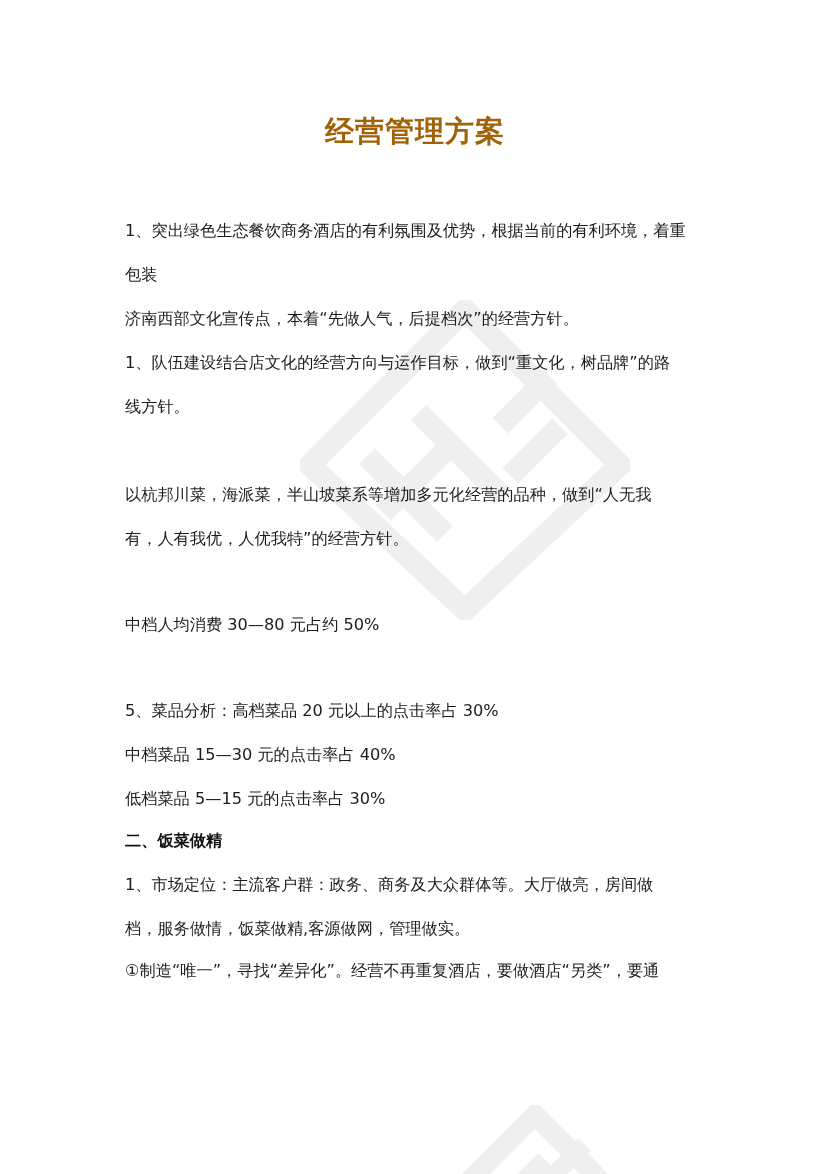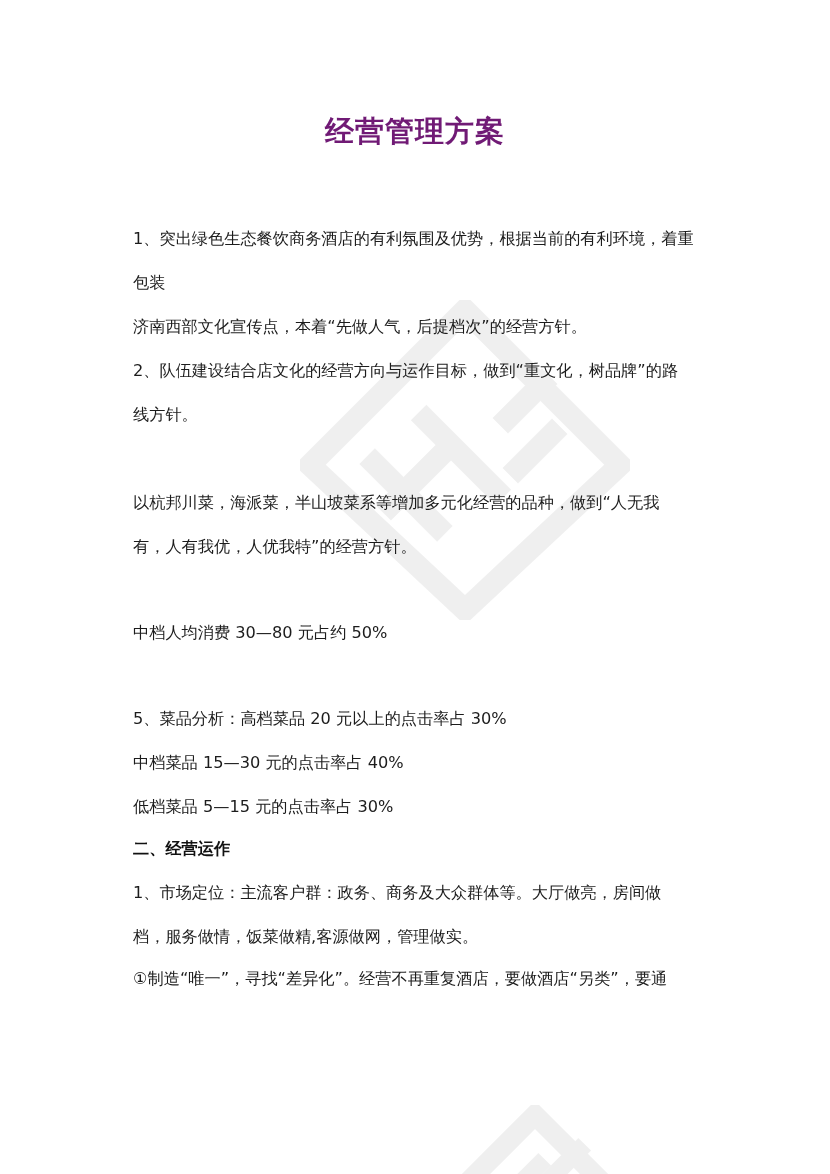--- a/index.html
+++ b/index.html
@@ -31,31 +31,31 @@
     .title {
       position: absolute;
       left: 0;
       width: 830px;
       top: 112px;
       text-align: center;
       font-family: "DejaVu Serif", "Liberation Serif", serif;
       font-weight: bold;
       font-size: 29px;
       letter-spacing: 1px;
-      color: #701a75;
+      color: #a16207;
       margin: 0;
     }
     .line {
       position: absolute;
       left: 125px;
       font-size: 16.2px;
       line-height: 22px;
       white-space: nowrap;
       color: #1c1c1c;
-      margin: 8px;
+      margin: 0;
     }
     .heading {
       font-weight: bold;
       color: #111111;
     }
   </style>
 </head>
 <body>
 
 <div class="page">
@@ -81,26 +81,26 @@
       <rect x="80" y="70" width="70" height="18" transform="rotate(-45 115 79)"></rect>
       <rect x="120" y="55" width="70" height="18" transform="rotate(-45 155 64)"></rect>
     </g>
   </svg>
 
   <h1 class="title">经营管理方案</h1>
 
   <p class="line" style="top:220px">1、突出绿色生态餐饮商务酒店的有利氛围及优势，根据当前的有利环境，着重</p>
   <p class="line" style="top:264px">包装</p>
   <p class="line" style="top:308px">济南西部文化宣传点，本着“先做人气，后提档次”的经营方针。</p>
-  <p class="line" style="top:352px">2、队伍建设结合店文化的经营方向与运作目标，做到“重文化，树品牌”的路</p>
+  <p class="line" style="top:352px">1、队伍建设结合店文化的经营方向与运作目标，做到“重文化，树品牌”的路</p>
   <p class="line" style="top:396px">线方针。</p>
   <p class="line" style="top:484px">以杭邦川菜，海派菜，半山坡菜系等增加多元化经营的品种，做到“人无我</p>
   <p class="line" style="top:528px">有，人有我优，人优我特”的经营方针。</p>
   <p class="line" style="top:614px">中档人均消费 30—80 元占约 50%</p>
   <p class="line" style="top:700px">5、菜品分析：高档菜品 20 元以上的点击率占 30%</p>
   <p class="line" style="top:744px">中档菜品 15—30 元的点击率占 40%</p>
   <p class="line" style="top:788px">低档菜品 5—15 元的点击率占 30%</p>
-  <p class="line heading" style="top:830px">二、经营运作</p>
+  <p class="line heading" style="top:830px">二、饭菜做精</p>
   <p class="line" style="top:874px">1、市场定位：主流客户群：政务、商务及大众群体等。大厅做亮，房间做</p>
   <p class="line" style="top:918px">档，服务做情，饭菜做精,客源做网，管理做实。</p>
   <p class="line" style="top:960px">①制造“唯一”，寻找“差异化”。经营不再重复酒店，要做酒店“另类”，要通</p>
 
 </div>
 
 </body></html>

